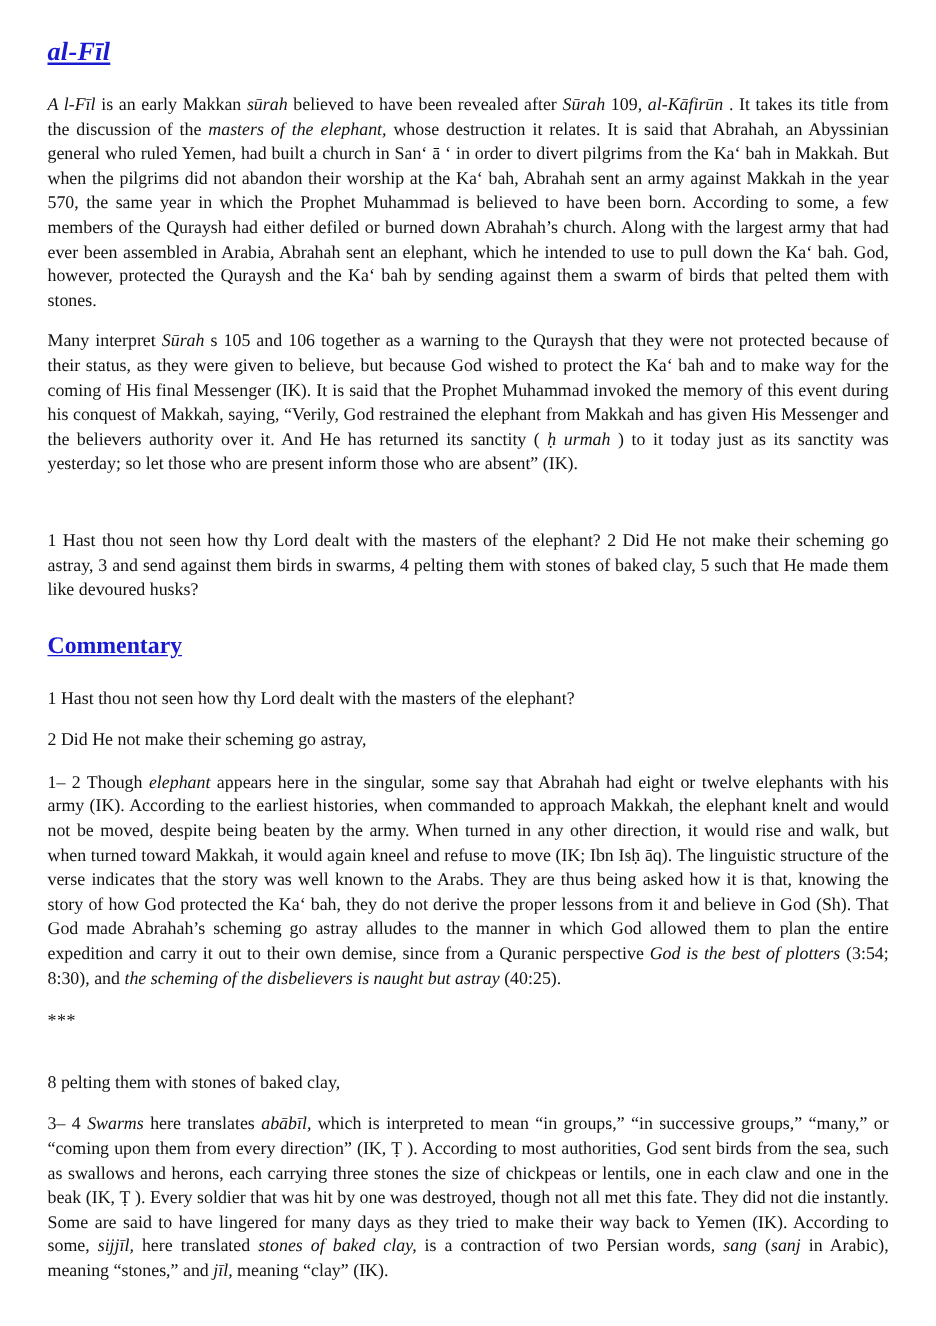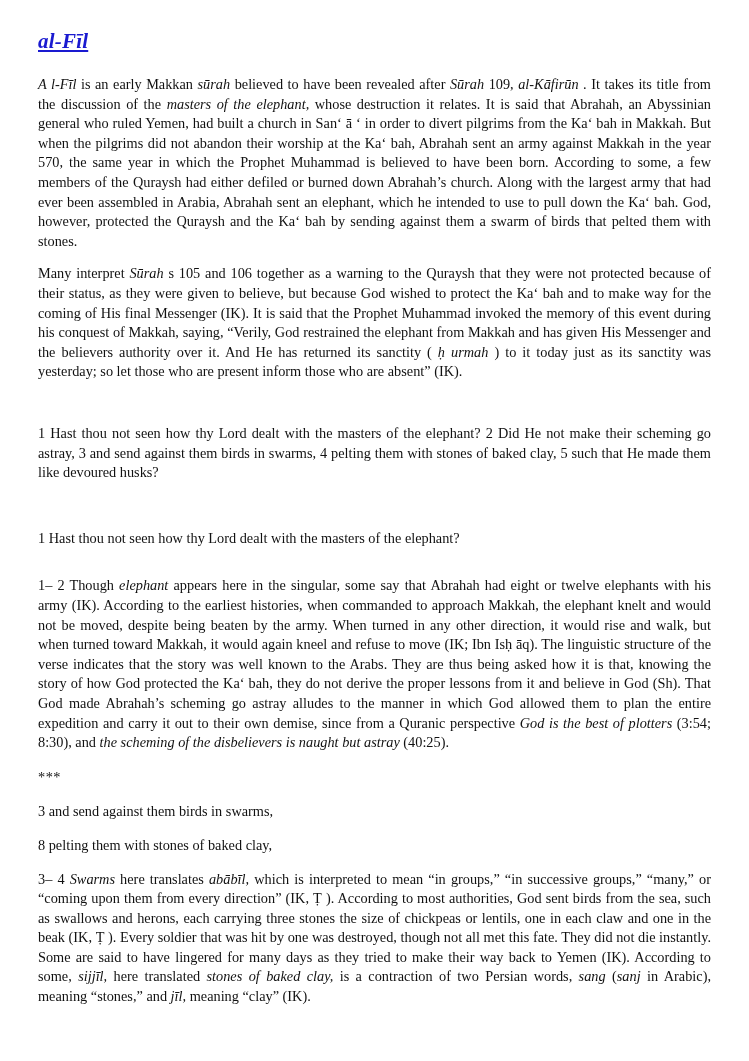--- a/index.html
+++ b/index.html
@@ -115,37 +115,40 @@
 
     <div class="gap-basmala-t"></div>
 
 
     <div class="gap-basmala-b"></div>
 
     <p class="para">1 Hast thou not seen how thy Lord dealt with the masters of the elephant? 2 Did He not make their scheming go astray, 3 and send against them birds in swarms, 4 pelting them with stones of baked clay, 5 such that He made them like devoured husks?</p>
 
     <div class="gap-comm-t"></div>
 
+    <div>
+      <span class="section-title">Commentary</span>
+    </div>
 
     <div class="gap-comm-b"></div>
 
     <p class="verse">1 Hast thou not seen how thy Lord dealt with the masters of the elephant?</p>
     <div class="gap-verse"></div>
 
+    <p class="verse">2 Did He not make their scheming go astray,</p>
     <div class="gap-verse"></div>
 
     <p class="para"><span>1– 2</span><span>    Though </span><i>elephant</i><span> appears here in the singular, some say that Abrahah had eight or twelve elephants with his army (IK). According to the earliest histories, when commanded to approach Makkah, the elephant knelt and would not be moved, despite being beaten by the army. When turned in any other direction, it would rise and walk, but when turned toward Makkah, it would again kneel and refuse to move (IK; Ibn Isḥ āq). The linguistic structure of the verse indicates that the story was well known to the Arabs. They are thus being asked how it is that, knowing the story of how God protected the Kaʻ bah, they do not derive the proper lessons from it and believe in God (Sh). That God made Abrahah’s scheming go astray alludes to the manner in which God allowed them to plan the entire expedition and carry it out to their own demise, since from a Quranic perspective </span><i>God is the best of plotters</i><span> (3:54; 8:30), and </span><i>the scheming of the disbelievers is naught but astray</i><span> (40:25).</span></p>
 
     <div class="gap-stars"></div>
 
     <p class="stars">***</p>
 
     <div class="gap-stars"></div>
 
-    <p class="verse">3 and send against them birds in swarms,</p>
     <div class="gap-verse"></div>
 
     <p class="verse">8 pelting them with stones of baked clay,</p>
     <div class="gap-verse"></div>
 
     <p class="para"><span>3– 4</span><span>    </span><i>Swarms</i><span> here translates </span><i>abābīl,</i><span> which is interpreted to mean “in groups,” “in successive groups,” “many,” or “coming upon them from every direction” (IK, Ṭ ). According to most authorities, God sent birds from the sea, such as swallows and herons, each carrying three stones the size of chickpeas or lentils, one in each claw and one in the beak (IK, Ṭ ). Every soldier that was hit by one was destroyed, though not all met this fate. They did not die instantly. Some are said to have lingered for many days as they tried to make their way back to Yemen (IK). According to some, </span><i>sijjīl,</i><span> here translated </span><i>stones of baked clay,</i><span> is a contraction of two Persian words, </span><i>sang</i><span> (</span><i>sanj</i><span> in Arabic), meaning “stones,” and </span><i>jīl,</i><span> meaning “clay” (IK).</span></p>
 
   </div>
 </div>
 

